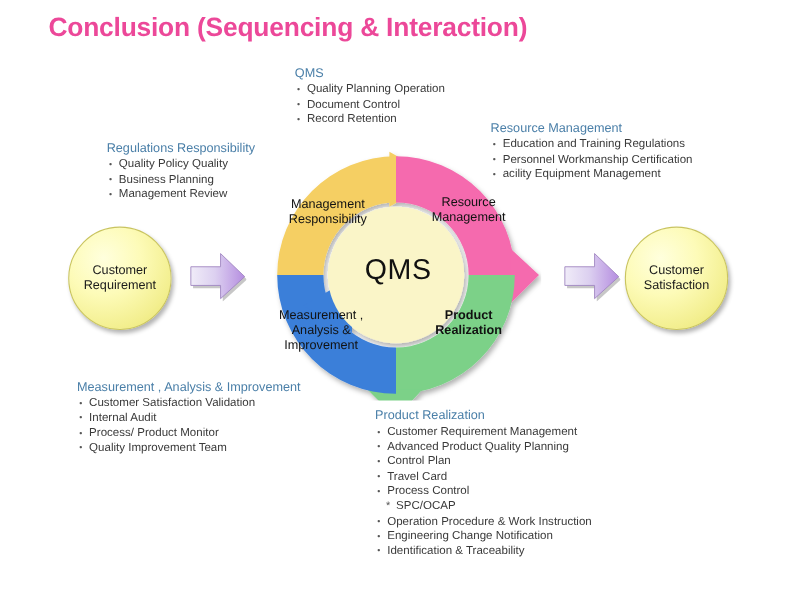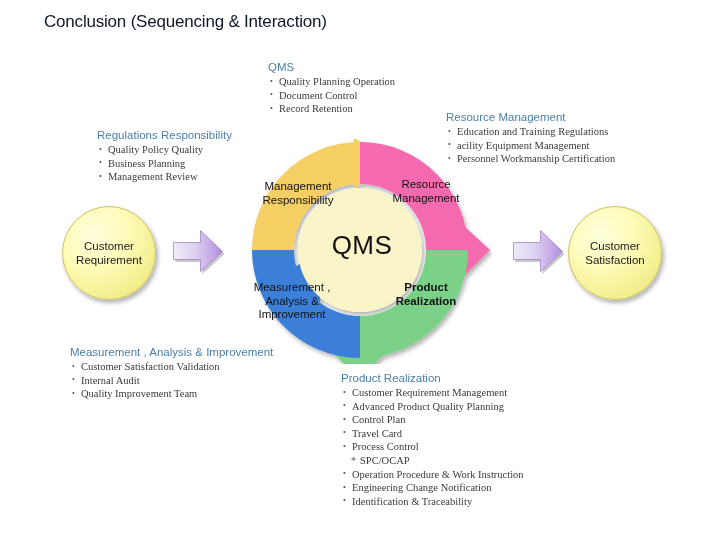--- a/index.html
+++ b/index.html
@@ -15,24 +15,24 @@
     overflow: hidden;
     font-family: "Liberation Sans", sans-serif;
     color: #000000;
   }
 
   
   #slide-title {
     position: absolute;
     left: 44px;
     top: 12px;
-    font-size: 17px;
-    font-weight: normal;
+    font-size: 24px;
+    font-weight: bold;
     letter-spacing: -0.2px;
-    color: #0f172a;
+    color: #ec4899;
     white-space: nowrap;
   }
 
   
   .ann-block {
     position: absolute;
     font-family: "Liberation Sans", sans-serif;
   }
   .ann-head {
     font-size: 11.5px;
@@ -46,21 +46,20 @@
     margin: 0;
     padding: 0;
   }
   .ann-list li {
     font-size: 10.5px;
     color: #3a3a3a;
     line-height: 13.6px;
     white-space: nowrap;
     padding-left: 11px;
     position: relative;
-    font-family: Liberation Serif, serif;
   }
   .ann-list li::before {
     content: "\2022";
     position: absolute;
     left: 2px;
     top: -0.5px;
     font-size: 8px;
     color: #555;
   }
   
@@ -160,39 +159,40 @@
     <li>Quality Planning Operation</li>
     <li>Document Control</li>
     <li>Record Retention</li>
   </ul>
 </div>
 
 <div class="ann-block" id="block-resource">
   <div class="ann-head">Resource Management</div>
   <ul class="ann-list">
     <li>Education and Training Regulations</li>
+    <li>Personnel Workmanship Certification</li>
     <li>acility Equipment Management</li>
-    <li>Personnel Workmanship Certification</li>
   </ul>
 </div>
 
 <div class="ann-block" id="block-mgmt">
   <div class="ann-head">Regulations Responsibility</div>
   <ul class="ann-list">
     <li>Quality Policy Quality</li>
     <li>Business Planning</li>
     <li>Management Review</li>
   </ul>
 </div>
 
 <div class="ann-block" id="block-measure">
   <div class="ann-head">Measurement , Analysis &amp; Improvement</div>
   <ul class="ann-list">
     <li>Customer Satisfaction Validation</li>
     <li>Internal Audit</li>
+    <li>Process/ Product Monitor</li>
     <li>Quality Improvement Team</li>
   </ul>
 </div>
 
 <div class="ann-block" id="block-product">
   <div class="ann-head">Product Realization</div>
   <ul class="ann-list">
     <li>Customer Requirement Management</li>
     <li>Advanced Product Quality Planning</li>
     <li>Control Plan</li>

